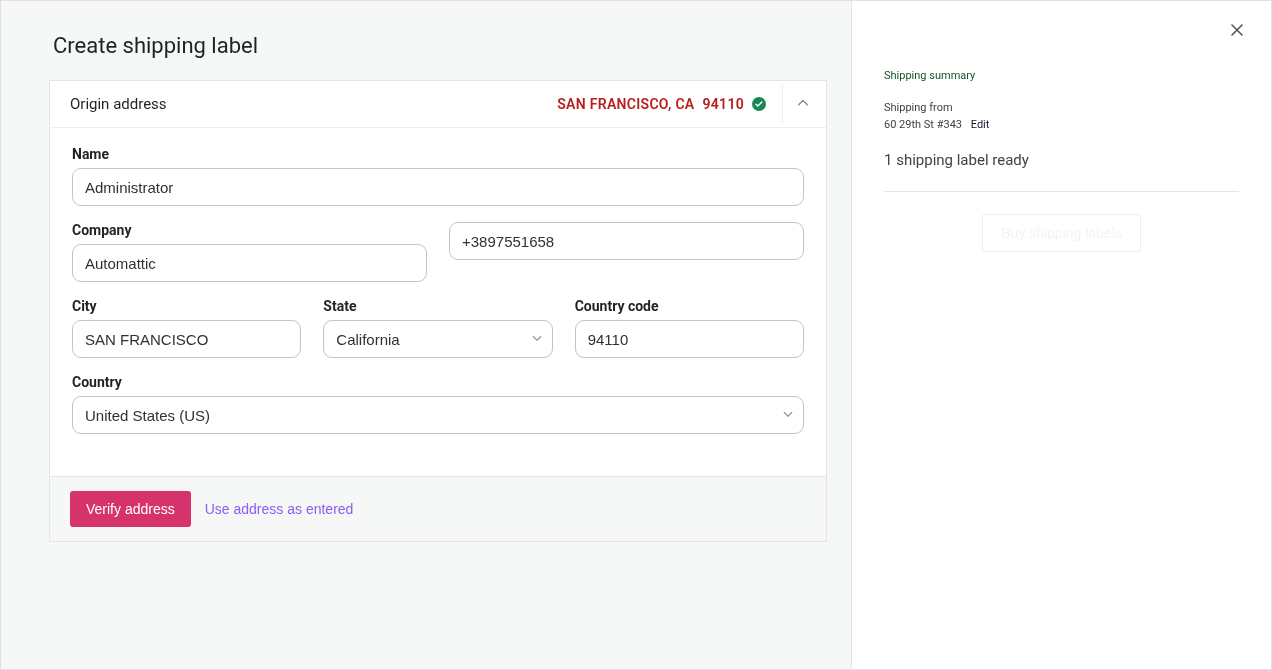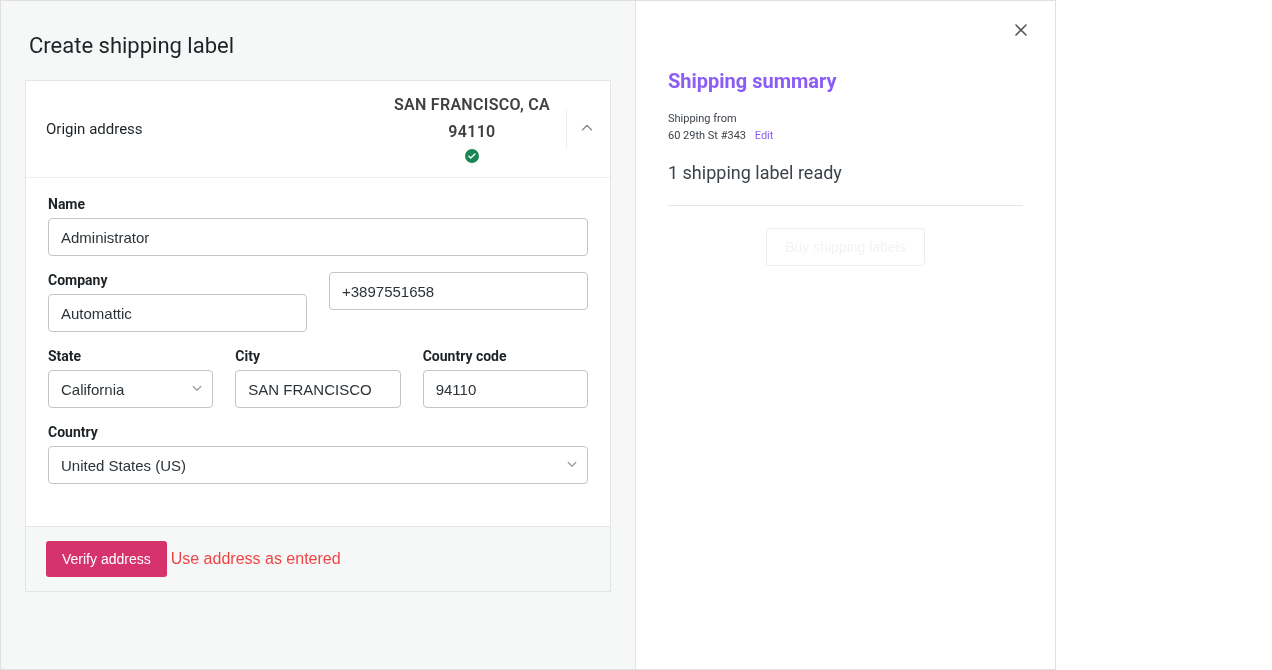--- a/index.html
+++ b/index.html
@@ -4,25 +4,26 @@
 <style>
   * { box-sizing: border-box; margin: 0; padding: 0; }
   body {
     font-family: -apple-system, BlinkMacSystemFont, "Segoe UI", Roboto, Helvetica, Arial, sans-serif;
     background: #fff;
     color: #2c3338;
     font-size: 14px;
   }
   .modal {
     display: flex;
-    width: 1056px;
+    width: 1272px;
     height: 670px;
     border: 1px solid #e0e0e0;
     background: #f6f7f7;
     position: relative;
+    padding-left: 24px;
   }
   .main {
     flex: 1;
     padding: 24px 0 0 0;
     display: flex;
     flex-direction: column;
     min-width: 0;
   }
   .page-title {
     font-size: 22px;
@@ -41,28 +42,27 @@
     padding: 14px 20px;
     border-bottom: 1px solid #eee;
     gap: 10px;
   }
   .card-header .title {
     flex: 1;
     font-size: 15px;
     color: #1d2327;
   }
   .card-header .summary {
-    font-size: 16px;
+    font-size: 14px;
     font-weight: 600;
     letter-spacing: 0.3px;
-    color: #404040;
+    color: #b91c1c;
     display: flex;
     align-items: center;
     gap: 8px;
-    flex-direction: column;
   }
   .check-icon {
     width: 14px;
     height: 14px;
     display: inline-flex;
   }
   .collapse-btn {
     width: 40px;
     height: 40px;
     margin: -12px -16px -12px 6px;
@@ -89,21 +89,21 @@
   .field.third { flex: 1; }
   .field label {
     font-size: 14px;
     font-weight: 700;
     color: #1d2327;
     margin-bottom: 6px;
   }
   .input, .select {
     height: 38px;
     border: 1px solid #c3c4c7;
-    border-radius: 4px;
+    border-radius: 9px;
     padding: 0 12px;
     font-size: 15px;
     color: #2c3338;
     background: #fff;
     outline: none;
     width: 100%;
   }
   .select-wrap {
     position: relative;
   }
@@ -123,35 +123,35 @@
     margin-top: 10px;
   }
   .card-footer {
     background: #f6f7f7;
     border: 1px solid #e5e5e5;
     border-top: none;
     margin: 0 24px;
     padding: 14px 20px;
     display: flex;
     align-items: center;
-    gap: 4px;
+    gap: 14px;
   }
   .btn-primary {
     background: #d6336c;
     color: #fff;
     border: none;
     border-radius: 3px;
     padding: 10px 16px;
     font-size: 14px;
     font-weight: 500;
     cursor: pointer;
   }
   .link-pink {
-    color: #ef4444;
-    font-size: 16px;
+    color: #8b5cf6;
+    font-size: 14px;
     cursor: pointer;
     background: none;
     border: none;
   }
 
   .sidebar {
     width: 420px;
     background: #fff;
     border-left: 1px solid #e5e5e5;
     padding: 24px 32px;
@@ -165,39 +165,39 @@
     height: 24px;
     cursor: pointer;
     color: #555;
     background: none;
     border: none;
     display: flex;
     align-items: center;
     justify-content: center;
   }
   .sidebar h3 {
-    font-size: 20px;
-    font-weight: 700;
-    color: #8b5cf6;
+    font-size: 11px;
+    font-weight: 400;
+    color: #14532d;
     margin-top: 44px;
     margin-bottom: 18px;
   }
   .summary-block {
     font-size: 11px;
     color: #3c434a;
     line-height: 1.5;
   }
   .summary-block .edit-link {
-    color: #8b5cf6;
+    color: #0f172a;
     margin-left: 6px;
     cursor: pointer;
   }
   .summary-ready {
     margin-top: 18px;
-    font-size: 18px;
+    font-size: 15px;
     color: #3c434a;
   }
   .summary-divider {
     border: none;
     border-top: 1px solid #e5e5e5;
     margin: 22px 0;
   }
   .buy-btn {
     display: block;
     margin: 0 auto;
@@ -253,35 +253,35 @@
             <input class="input" type="text" value="Automattic" style="">
           </div>
           <div class="field">
             <input class="input" type="text" value="+3897551658" style="">
           </div>
         </div>
 
 
         <div class="field-row">
           <div class="field third">
+            <label>City</label>
+            <input class="input" type="text" value="SAN FRANCISCO" style="">
+          </div>
+          <div class="field third">
             <label>State</label>
             <div class="select-wrap">
               <select class="select">
                 <option>California</option>
               </select>
               <span class="chev">
                 <svg width="12" height="12" viewBox="0 0 16 16">
                     <path d="M3 6l5 5 5-5" stroke="#999" stroke-width="1.6" fill="none" stroke-linecap="round" stroke-linejoin="round"></path>
                   </svg>
               </span>
             </div>
-          </div>
-          <div class="field third">
-            <label>City</label>
-            <input class="input" type="text" value="SAN FRANCISCO" style="">
           </div>
           <div class="field third">
             <label>Country code</label>
             <input class="input" type="text" value="94110" style="">
           </div>
         </div>
 
         <div class="field-row" style="margin-bottom:16px;">
           <div class="field">
             <label>Country</label>

